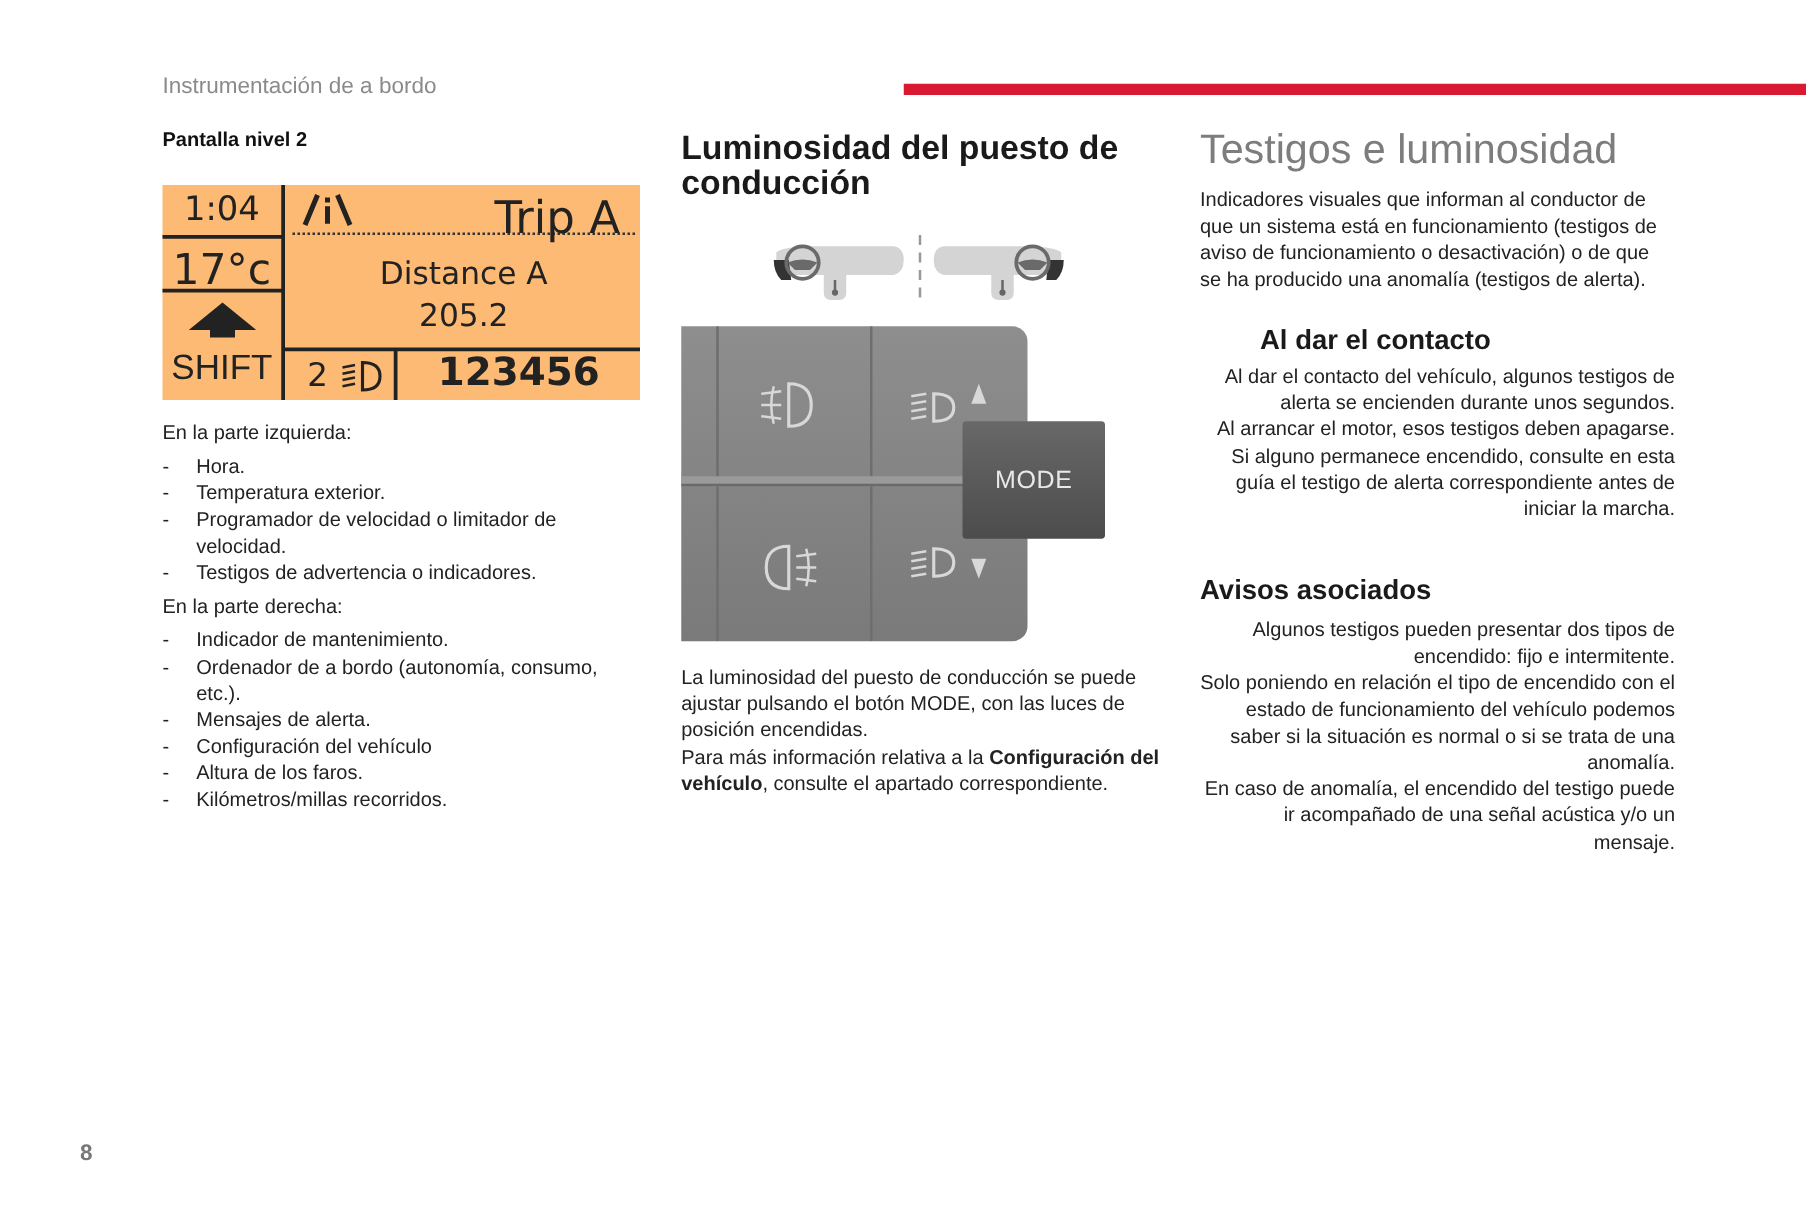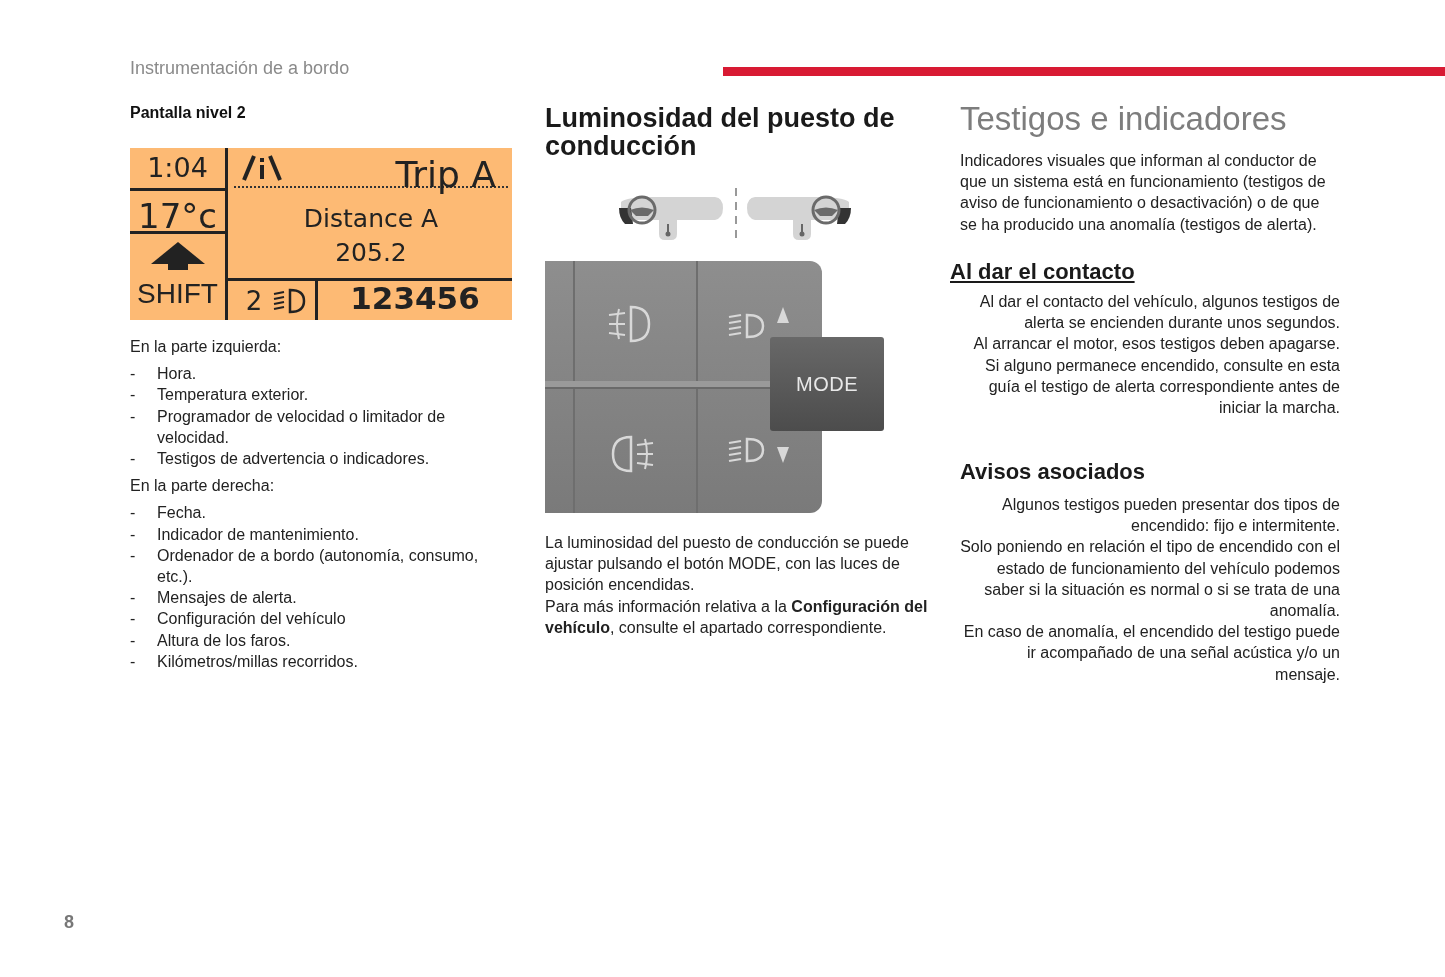--- a/index.html
+++ b/index.html
@@ -96,21 +96,20 @@
 <div class="abs list-block">
   <p>En la parte izquierda:</p>
   <ul>
     <li>Hora.</li>
     <li>Temperatura exterior.</li>
     <li>Programador de velocidad o limitador de velocidad.</li>
     <li>Testigos de advertencia o indicadores.</li>
   </ul>
   <p>En la parte derecha:</p>
   <ul>
-    <li>Fecha.</li>
     <li>Indicador de mantenimiento.</li>
     <li>Ordenador de a bordo (autonomía, consumo, etc.).</li>
     <li>Mensajes de alerta.</li>
     <li>Configuración del vehículo</li>
     <li>Altura de los faros.</li>
     <li>Kilómetros/millas recorridos.</li>
   </ul>
 </div>
 
 <div class="abs h2">Luminosidad del puesto de conducción</div>
@@ -192,24 +191,24 @@
       </svg>
   </div>
 </div>
 <div class="abs mode-btn">MODE</div>
 
 <div class="abs col2-text">
   <p>La luminosidad del puesto de conducción se puede ajustar pulsando el botón MODE, con las luces de posición encendidas.</p>
   <p><span>Para más información relativa a la </span><b>Configuración del vehículo</b><span>, consulte el apartado correspondiente.</span></p>
 </div>
 
-<div class="abs h1-light">Testigos e indicadores</div>
+<div class="abs h1-light">Testigos e luminosidad</div>
 <div class="abs body3" style="left:960px;top:150px;">Indicadores visuales que informan al conductor de que un sistema está en funcionamiento (testigos de aviso de funcionamiento o desactivación) o de que se ha producido una anomalía (testigos de alerta).</div>
 
-<div class="abs h3" style="left:950px;top:259px;text-decoration:underline;">Al dar el contacto</div>
+<div class="abs h3" style="left:1008px;top:259px;">Al dar el contacto</div>
 <div class="abs body3" style="left:960px;top:291px;">
   <p>Al dar el contacto del vehículo, algunos testigos de alerta se encienden durante unos segundos.</p>
   <p>Al arrancar el motor, esos testigos deben apagarse.</p>
   <p>Si alguno permanece encendido, consulte en esta guía el testigo de alerta correspondiente antes de iniciar la marcha.</p>
 </div>
 
 <div class="abs h3" style="left:960px;top:459px;">Avisos asociados</div>
 <div class="abs body3" style="left:960px;top:494px;">
   <p>Algunos testigos pueden presentar dos tipos de encendido: fijo e intermitente.</p>
   <p>Solo poniendo en relación el tipo de encendido con el estado de funcionamiento del vehículo podemos saber si la situación es normal o si se trata de una anomalía.</p>

